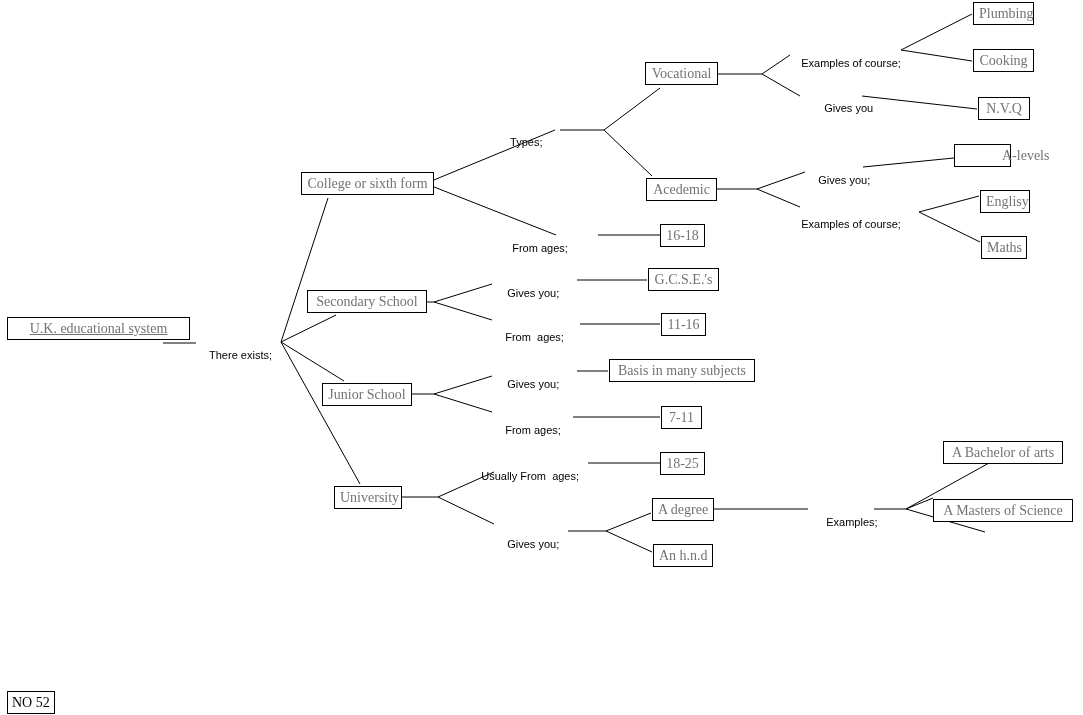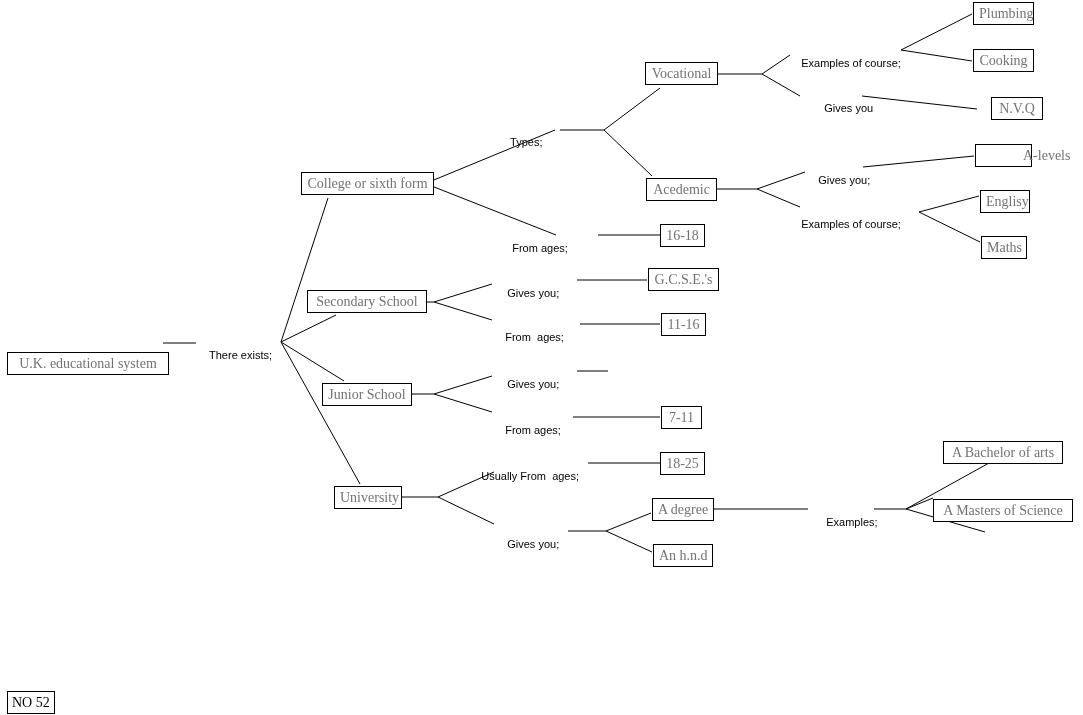--- a/index.html
+++ b/index.html
@@ -125,21 +125,21 @@
       <line x1="606" y1="531" x2="652" y2="552"></line>
 
       <line x1="714" y1="509" x2="808" y2="509"></line>
       <line x1="874" y1="509" x2="906" y2="509"></line>
       <line x1="906" y1="509" x2="989" y2="463"></line>
       <line x1="906" y1="509" x2="933" y2="498"></line>
       <line x1="906" y1="509" x2="985" y2="532"></line>
     </g>
   </svg>
 
-  <div class="node" style="left:7px; top:352px; width:162px;">
+  <div class="node" style="left:7px; top:317px; width:183px;text-decoration:underline;">
     <span>U.K.  educational system</span>
   </div>
 
   <div class="label" style="left:197px; top:336px;">
     <span>There exists;</span>
   </div>
 
   <div class="node" style="left:301px; top:172px; width:133px;">
     <span>College or sixth form</span>
   </div>
@@ -185,33 +185,33 @@
   </div>
 
   <div class="node" style="left:973px; top:2px; width:61px;">
     <span>Plumbing</span>
   </div>
 
   <div class="node" style="left:973px; top:49px; width:61px;">
     <span>Cooking</span>
   </div>
 
-  <div class="node" style="left:978px; top:97px; width:52px;margin-left:13px;">
+  <div class="node" style="left:978px; top:97px; width:52px;">
     <span>N.V.Q</span>
   </div>
 
   <div class="label" style="left:806px; top:161px;">
     <span>Gives you;</span>
   </div>
 
   <div class="label" style="left:789px; top:205px;">
     <span>Examples of course;</span>
   </div>
 
-  <div class="node" style="left:975px; top:144px; width:57px;padding-left:47px;">
+  <div class="node" style="left:954px; top:144px; width:57px;padding-left:47px;">
     <span>A-levels</span>
   </div>
 
   <div class="node" style="left:980px; top:190px; width:50px;">
     <span>Englisy</span>
   </div>
 
   <div class="node" style="left:981px; top:236px; width:46px;">
     <span>Maths</span>
   </div>
@@ -233,20 +233,23 @@
   </div>
 
   <div class="label" style="left:495px; top:365px;">
     <span>Gives you;</span>
   </div>
 
   <div class="label" style="left:493px; top:411px;">
     <span>From ages;</span>
   </div>
 
+  <div class="node" style="left:609px; top:359px; width:146px;">
+    <span>Basis in many subjects</span>
+  </div>
 
   <div class="node" style="left:661px; top:406px; width:41px;">
     <span>7-11</span>
   </div>
 
   <div class="label" style="left:469px; top:457px;">
     <span>Usually From  ages;</span>
   </div>
 
   <div class="label" style="left:495px; top:525px;">

